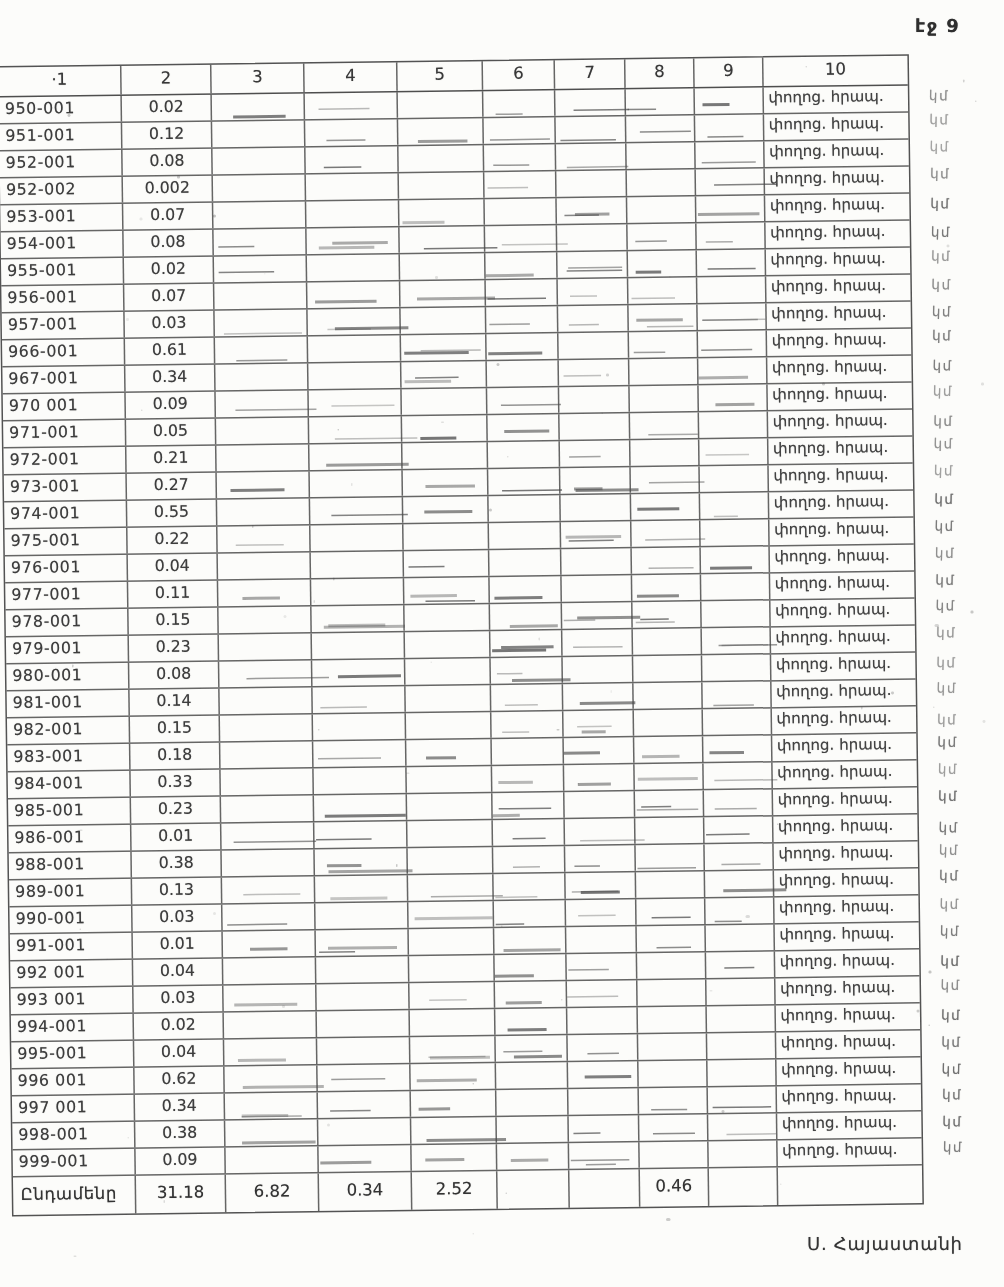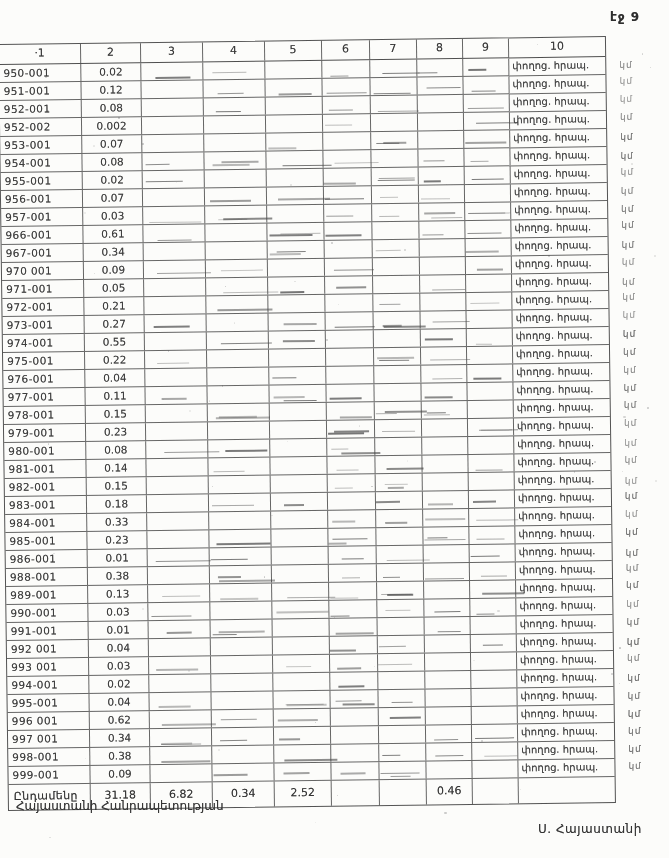--- a/index.html
+++ b/index.html
@@ -958,21 +958,20 @@
         <div class="td val c4">2.52</div>
         <div class="td val c5"></div>
         <div class="td val c6"></div>
         <div class="td val c7">0.46</div>
         <div class="td val c8"></div>
         <div class="td val c9"></div>
       </div>
     </div>
 
   <div class="footer-block">
-    <div>Հայաստանի Հանրապետության</div>
   </div>
 
   <div class="signature">Ս. Հայաստանի</div>
 <i class="speck" style="left: 141.964px; top: 142.937px; width: 2.24892px; height: 2.24892px; opacity: 0.29;"></i>
     <i class="speck" style="left: 271.42px; top: 515.191px; width: 1.12497px; height: 1.12497px; opacity: 0.13;"></i>
     <i class="speck" style="left: 594.465px; top: 461.133px; width: 1.86462px; height: 1.86462px; opacity: 0.26;"></i>
     <i class="speck" style="left: 621.765px; top: 470.849px; width: 1.41463px; height: 1.41463px; opacity: 0.17;"></i>
     <i class="speck" style="left: 259.163px; top: 857.693px; width: 0.926731px; height: 0.926731px; opacity: 0.11;"></i>
     <i class="speck" style="left: 480.647px; top: 740.143px; width: 1.98071px; height: 1.98071px; opacity: 0.25;"></i>
     <i class="speck" style="left: 404.201px; top: 249.491px; width: 1.77898px; height: 1.77898px; opacity: 0.22;"></i>

